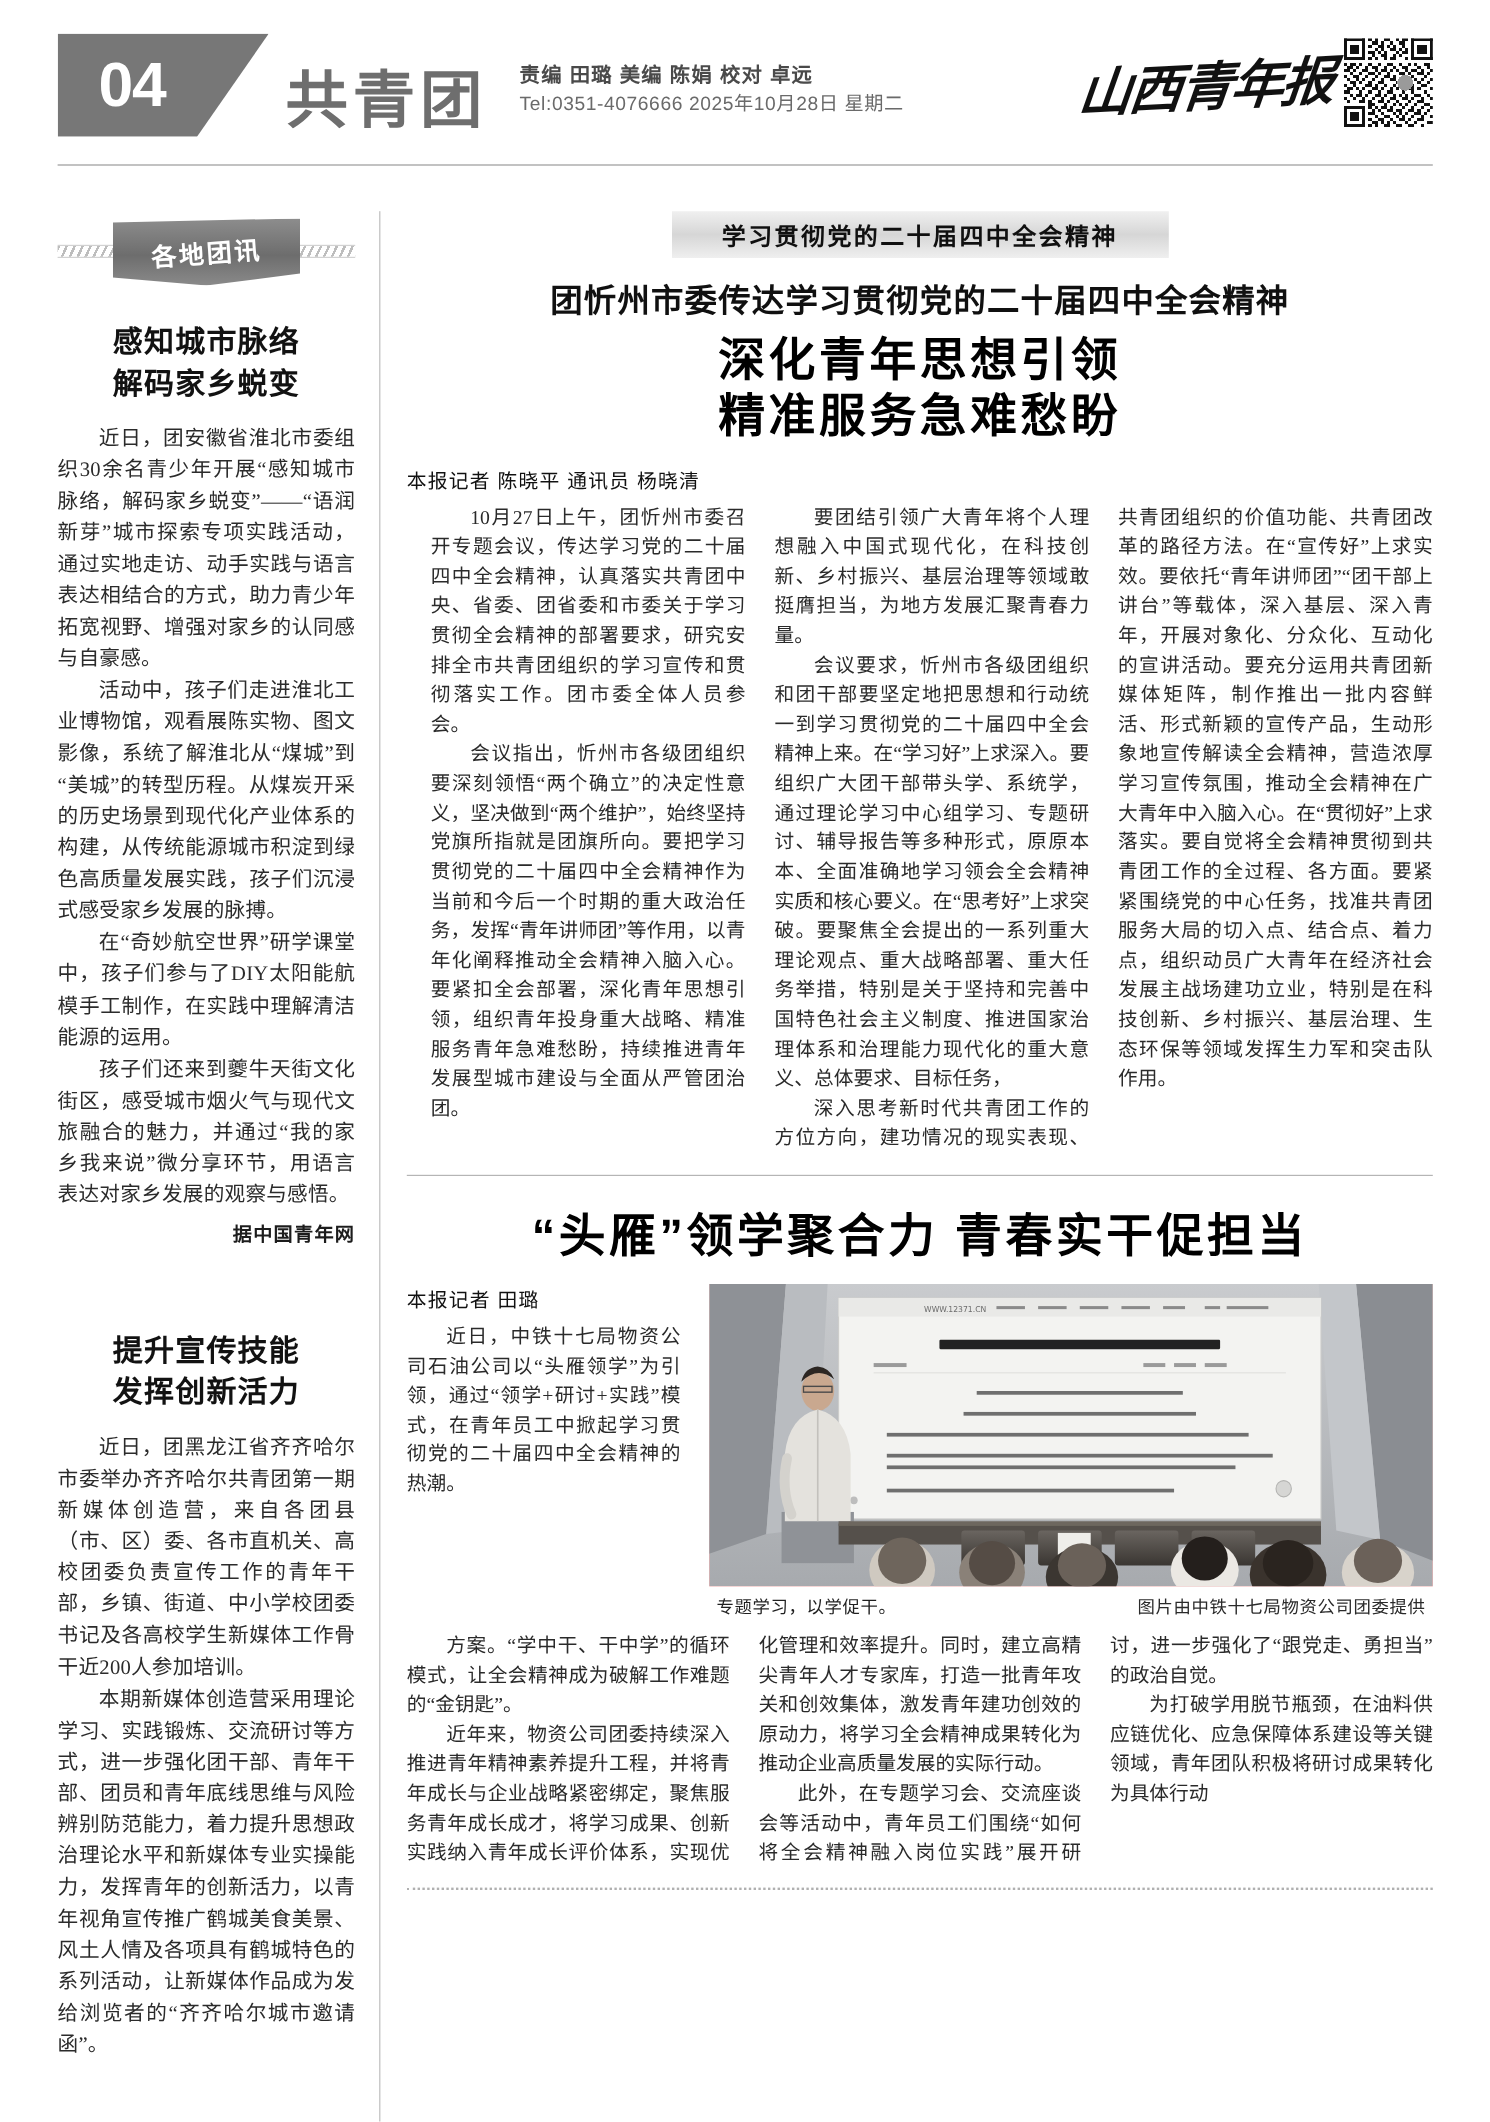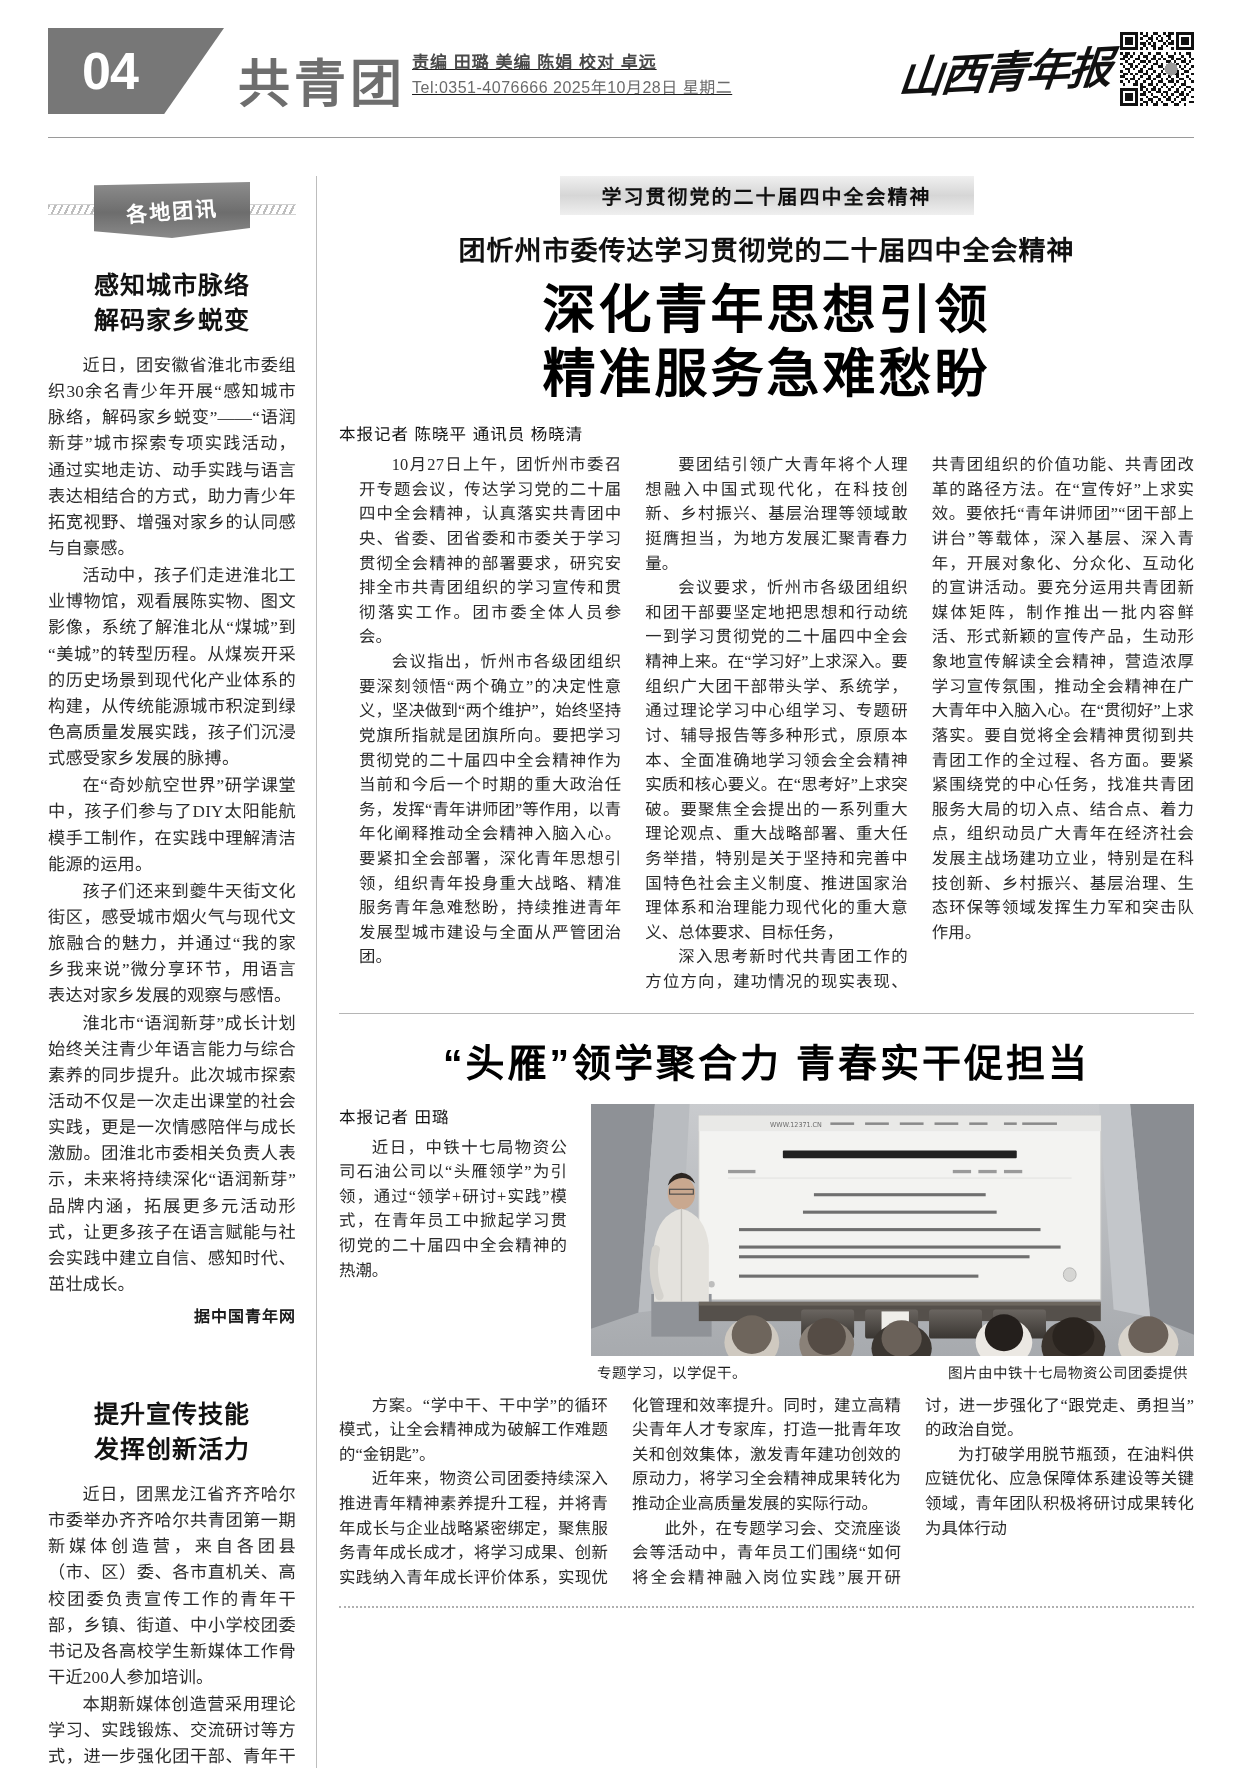--- a/index.html
+++ b/index.html
@@ -28,21 +28,21 @@
     position:absolute; left:6px; top:50%; transform:translateY(-50%);
     width:112px; text-align:center;
     font-family:"Liberation Sans","DejaVu Sans",sans-serif;
     font-weight:bold; font-size:52px; color:#ffffff; letter-spacing:-1px;
   }
   .section-name {
     font-family:"DejaVu Serif","Liberation Serif",serif;
     font-weight:bold; font-size:52px; color:#6e6e6e;
     letter-spacing:4px; margin-left:14px; margin-top:14px; white-space:nowrap;
   }
-  .mast-meta { margin-left:6px; margin-top:22px; line-height:1.55; white-space:nowrap;text-decoration:underline; }
+  .mast-meta { margin-left:27px; margin-top:22px; line-height:1.55; white-space:nowrap; }
   .mast-meta .line1 {
     font-family:"Liberation Sans","DejaVu Sans",sans-serif;
     font-size:17px; font-weight:bold; color:#4a4a4a; letter-spacing:1px;
   }
   .mast-meta .line2 {
     font-family:"Liberation Sans","DejaVu Sans",sans-serif;
     font-size:16px; color:#6a6a6a; letter-spacing:0.5px;
   }
 
   .mast-right { margin-left:auto; display:flex; align-items:center; gap:10px; margin-top:4px; }
@@ -122,21 +122,21 @@
   }
   .shoulder {
     text-align:center;
     font-family:"DejaVu Serif","Liberation Serif",serif;
     font-weight:bold; font-size:27px; color:#101010;
     letter-spacing:1px; margin-bottom:10px;
   }
   .main-head {
     text-align:center;
     font-family:"Liberation Sans","DejaVu Sans",sans-serif;
-    font-weight:bold; font-size:53px; line-height:1.2;
+    font-weight:bold; font-size:39px; line-height:1.2;
     letter-spacing:3px; color:#000; margin-bottom:16px;
   }
   .byline {
     font-family:"Liberation Sans","DejaVu Sans",sans-serif;
     font-weight:normal; font-size:16.5px; color:#111;
     letter-spacing:1px; margin-bottom:8px;
   }
   .cols3 { column-count:3; column-gap:24px;margin-left:20px; }
   .cols3 p, .cols2 p {
     font-size:16.4px; line-height:1.5; text-align:justify;
@@ -448,21 +448,20 @@
       <div>
         <div class="side-head">
           <div>感知城市脉络</div>
           <div>解码家乡蜕变</div>
         </div>
         <div class="side-body">
           <p>近日，团安徽省淮北市委组织30余名青少年开展“感知城市脉络，解码家乡蜕变”——“语润新芽”城市探索专项实践活动，通过实地走访、动手实践与语言表达相结合的方式，助力青少年拓宽视野、增强对家乡的认同感与自豪感。</p>
           <p>活动中，孩子们走进淮北工业博物馆，观看展陈实物、图文影像，系统了解淮北从“煤城”到“美城”的转型历程。从煤炭开采的历史场景到现代化产业体系的构建，从传统能源城市积淀到绿色高质量发展实践，孩子们沉浸式感受家乡发展的脉搏。</p>
           <p>在“奇妙航空世界”研学课堂中，孩子们参与了DIY太阳能航模手工制作，在实践中理解清洁能源的运用。</p>
           <p>孩子们还来到夔牛天街文化街区，感受城市烟火气与现代文旅融合的魅力，并通过“我的家乡我来说”微分享环节，用语言表达对家乡发展的观察与感悟。</p>
-          <p>淮北市“语润新芽”成长计划始终关注青少年语言能力与综合素养的同步提升。此次城市探索活动不仅是一次走出课堂的社会实践，更是一次情感陪伴与成长激励。团淮北市委相关负责人表示，未来将持续深化“语润新芽”品牌内涵，拓展更多元活动形式，让更多孩子在语言赋能与社会实践中建立自信、感知时代、茁壮成长。</p>
         </div>
         <div class="credit">据中国青年网</div>
       </div>
 
       <div class="gap-lg"></div>
 
       <div>
         <div class="side-head">
           <div>提升宣传技能</div>
           <div>发挥创新活力</div>

